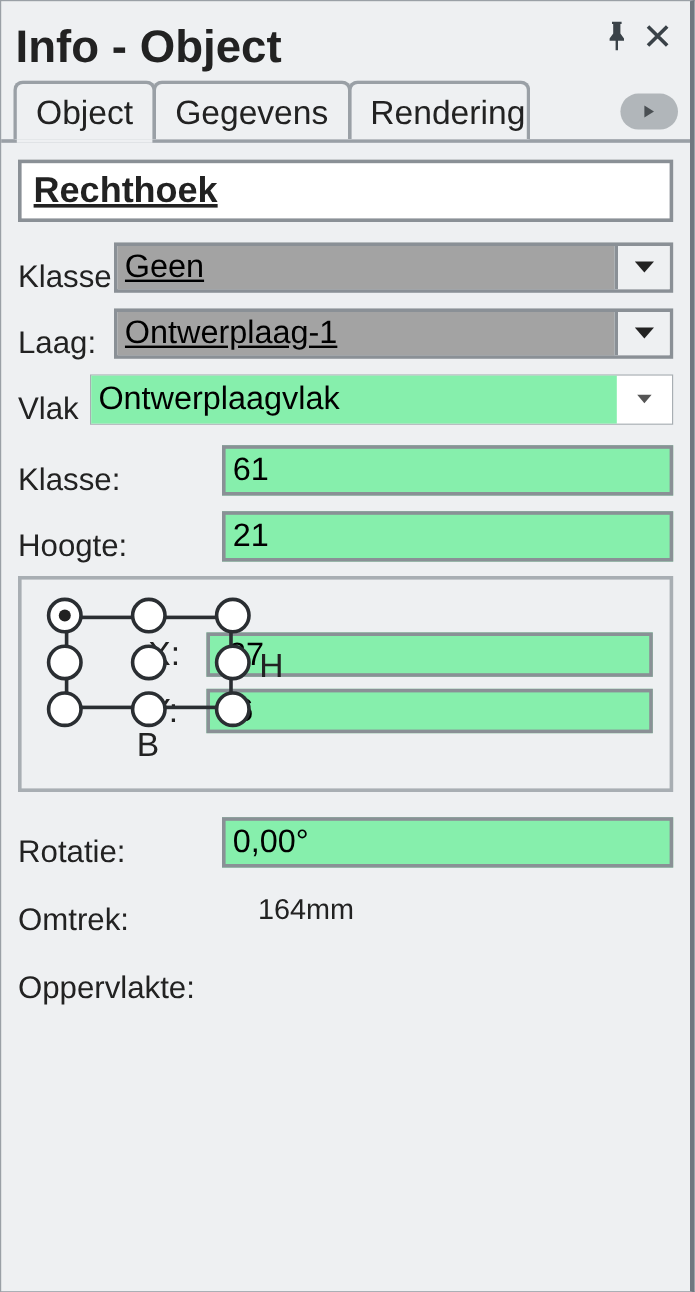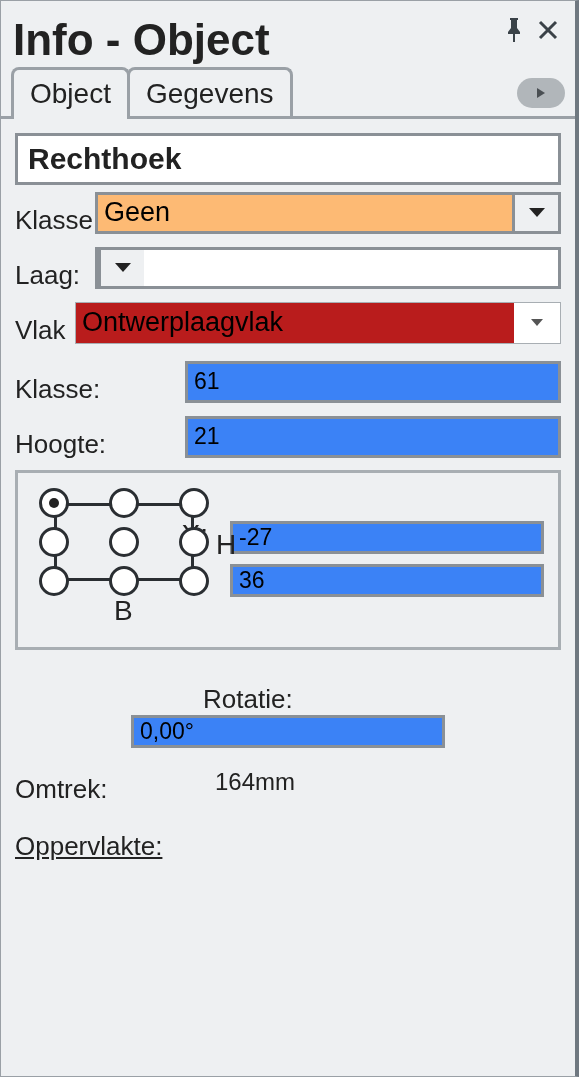--- a/index.html
+++ b/index.html
@@ -19,21 +19,21 @@
     position: relative;
   }
   .titlebar {
     display: flex;
     align-items: center;
     padding: 4px 10px 8px 12px;
     height: 62px;
   }
   .titlebar .title {
     font-weight: bold;
-    font-size: 44px;
+    font-size: 38px;
     flex: 1;
     margin-top: 20px;
   }
   .titlebar .icon-btn {
     width: 34px; height: 34px;
     display: flex; align-items: center; justify-content: center;
     font-size: 28px;
     color: #3a4248;
     cursor: pointer;
   }
@@ -83,21 +83,22 @@
   .tab-overflow svg { display: block; }
   .content {
     padding: 14px 14px 0 14px;
   }
   .shape-title {
     border: 3px solid #8a9096;
     background: #fff;
     padding: 6px 10px;
     font-size: 30px;
     font-weight: bold;
-    margin-bottom: 4px;
+    margin-bottom: 14px;
+    text-decoration: underline;
   }
   .row {
     display: flex;
     align-items: center;
     margin-bottom: 8px;
   }
   .row .lbl {
     font-size: 26px;
     width: 170px;
     margin-top: 16px;
@@ -108,52 +109,53 @@
     display: flex;
     border: 3px solid #8a9096;
     background: #fff;
     height: 42px;
   }
   .combo input {
     flex: 1;
     border: none;
     font-size: 27px;
     padding: 0 6px;
-    background: #fdba74;
+    background: #a3a3a3;
     outline: none;
+    text-decoration: underline;
   }
   .combo .arrow,
   .combo-simple .arrow {
     width: 46px;
     display: flex; align-items: center; justify-content: center;
     cursor: pointer;
   }
   .combo .arrow { border-left: 3px solid #8a9096; background: #eef0f2; }
   .combo-simple {
     flex: 1;
     display: flex;
     border: 1px solid #a8aeb3;
     background: #fff;
     height: 42px;
   }
   .combo-simple input {
     flex: 1;
     border: none;
     font-size: 27px;
     padding: 0 6px;
-    background: #b91c1c;
+    background: #86efac;
     outline: none;
   }
   .arrow svg { display:block; }
   .text-input {
     flex: 1;
     border: 3px solid #8a9096;
-    background: #3b82f6;
+    background: #86efac;
     height: 42px;
-    font-size: 23px;
+    font-size: 27px;
     padding: 0 6px;
     outline: none;
   }
   .pos-group {
     border: 3px solid #a8aeb3;
     margin-top: 10px;
     padding: 16px 14px 18px 22px;
     display: flex;
     align-items: center;
     gap: 22px;
@@ -211,20 +213,21 @@
     <div class="icon-btn">
       <svg width="20" height="20" viewBox="0 0 20 20">
           <path d="M2 2l16 16M18 2L2 18" stroke="#3a4248" stroke-width="3"></path>
         </svg>
     </div>
   </div>
 
   <div class="tabs">
     <div class="tab active">Object</div>
     <div class="tab">Gegevens</div>
+    <div class="tab" style="overflow:hidden;max-width:152px;">Rendering</div>
     <div class="tab-overflow">
       <svg width="14" height="14" viewBox="0 0 14 14">
           <path d="M3 2l8 5-8 5z" fill="#4a4f53"></path>
         </svg>
     </div>
   </div>
 
   <div class="content">
 
     <div class="shape-title">Rechthoek</div>
@@ -237,20 +240,21 @@
           <svg width="18" height="12" viewBox="0 0 18 12">
               <path d="M1 1l8 9 8-9z" fill="#222"></path>
             </svg>
         </div>
       </div>
     </div>
 
     <div class="row narrow">
       <div class="lbl">Laag:</div>
       <div class="combo">
+        <input value="Ontwerplaag-1" style="">
         <div class="arrow">
           <svg width="18" height="12" viewBox="0 0 18 12">
               <path d="M1 1l8 9 8-9z" fill="#222"></path>
             </svg>
         </div>
       </div>
     </div>
 
     <div class="row narrow">
       <div class="lbl" style="width:60px;">Vlak</div>
@@ -293,28 +297,28 @@
       <div class="xy-labels">
         <span>X:</span>
         <span>Y:</span>
       </div>
       <div class="xy-inputs">
         <input class="text-input" style="height: 40px;" value="-27">
         <input class="text-input" style="height: 40px;" value="36">
       </div>
     </div>
 
-    <div class="row" style="margin-top:18px;flex-direction:column;">
+    <div class="row" style="margin-top:18px;">
       <div class="lbl">Rotatie:</div>
       <input class="text-input" value="0,00°" style="">
     </div>
 
     <div class="row" style="margin-top:10px;">
       <div class="lbl" style="width:200px;">Omtrek:</div>
       <div class="readonly-val">164mm</div>
     </div>
 
     <div class="row" style="margin-top:10px;">
-      <div class="lbl" style="width:200px;text-decoration:underline;">Oppervlakte:</div>
+      <div class="lbl" style="width:200px;">Oppervlakte:</div>
     </div>
 
   </div>
 </div>
 
 </body></html>

